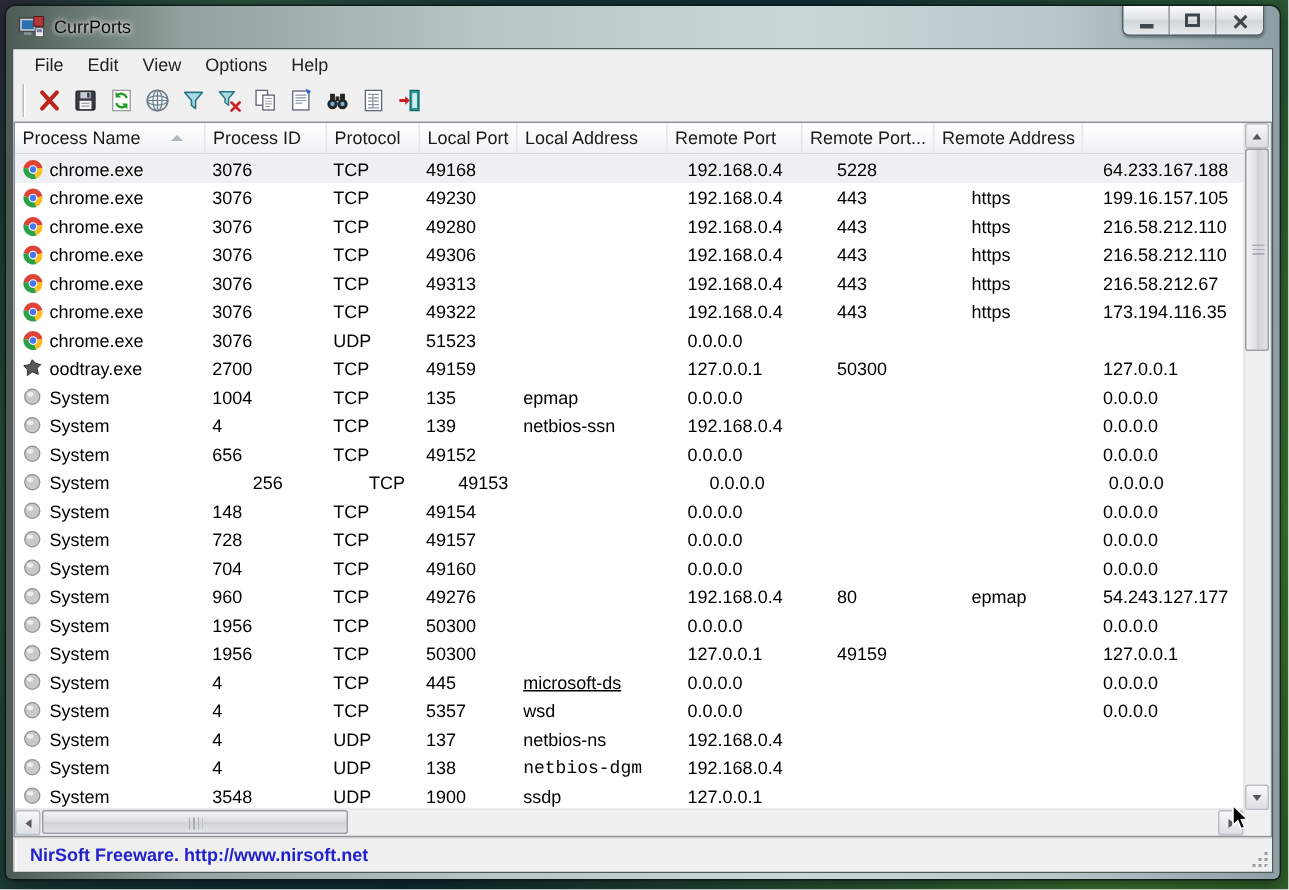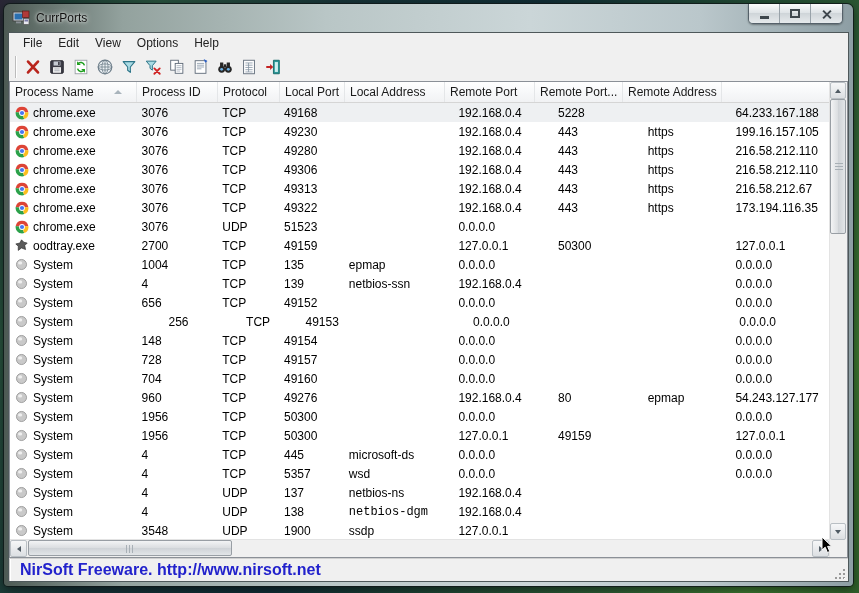--- a/index.html
+++ b/index.html
@@ -61,21 +61,21 @@
   .vtrack{flex:1;position:relative;}
   .vthumb{position:absolute;top:0;left:0;width:16px;height:135px;box-sizing:border-box;border:1px solid #989ea4;border-radius:2px;
     background:linear-gradient(90deg,#f3f4f5,#dadde0 50%,#ced2d6 50%,#e2e5e8);}
   .vthumb::after{content:"";position:absolute;top:50%;left:4px;width:8px;height:9px;margin-top:-4px;
     background:repeating-linear-gradient(180deg,#a8b0b6 0 1px,transparent 1px 3px);}
   .sb-corner{height:17px;flex:0 0 17px;background:#f0f0f0;}
   .statusbar{height:22px;flex:0 0 22px;display:flex;align-items:center;background:#f0f0f0;border-top:1px solid #d0d0d0;position:relative;}
   .status-left{width:404px;flex:0 0 404px;padding-left:6px;box-sizing:border-box;font-size:12px;color:#000;
     height:100%;display:flex;align-items:center;}
   .status-right{flex:1;height:100%;display:flex;align-items:center;padding-left:10px;
-    border-left:1px solid #c8c8c8;box-shadow:inset 1px 0 0 #ffffff;font-size:16px;font-weight:bold;color:#2222cc;}
+    border-left:1px solid #c8c8c8;box-shadow:inset 1px 0 0 #ffffff;font-size:12px;font-weight:bold;color:#2222cc;}
   .grip{position:absolute;right:1px;bottom:1px;width:13px;height:13px;}
   .cursor{position:absolute;left:821px;top:536px;z-index:50;}
 </style>
 </head>
 <body>
 
 <div class="desktop">
   <div class="window">
 
     <div class="titlebar">
@@ -589,21 +589,21 @@
                     <svg width="13" height="13" viewBox="0 0 16 16">
                       <circle cx="8" cy="8" r="6.2" fill="#c9c9c9" stroke="#909090"></circle>
                       <ellipse cx="6.3" cy="6" rx="2.6" ry="2" fill="#efefef"></ellipse>
                     </svg>
                   </span>
                   <span>System</span>
                 </div>
                 <div class="cell" style="width: 81px;">4</div>
                 <div class="cell" style="width: 62px;">TCP</div>
                 <div class="cell" style="width: 65px;">445</div>
-                <div class="cell" style="width: 110px;">microsoft-ds</div>
+                <div class="cell" style="width: 110px; text-decoration: underline;">microsoft-ds</div>
                 <div class="cell" style="width: 100px;">0.0.0.0</div>
                 <div class="cell" style="width: 90px;"></div>
                 <div class="cell" style="width: 88px;"></div>
                 <div class="cell" style="width: 99px;">0.0.0.0</div>
               </div>
               <div class="row">
                 <div class="cell first" style="width: 127px;">
                   <span class="row-icon">
                     <svg width="13" height="13" viewBox="0 0 16 16">
                       <circle cx="8" cy="8" r="6.2" fill="#c9c9c9" stroke="#909090"></circle>

